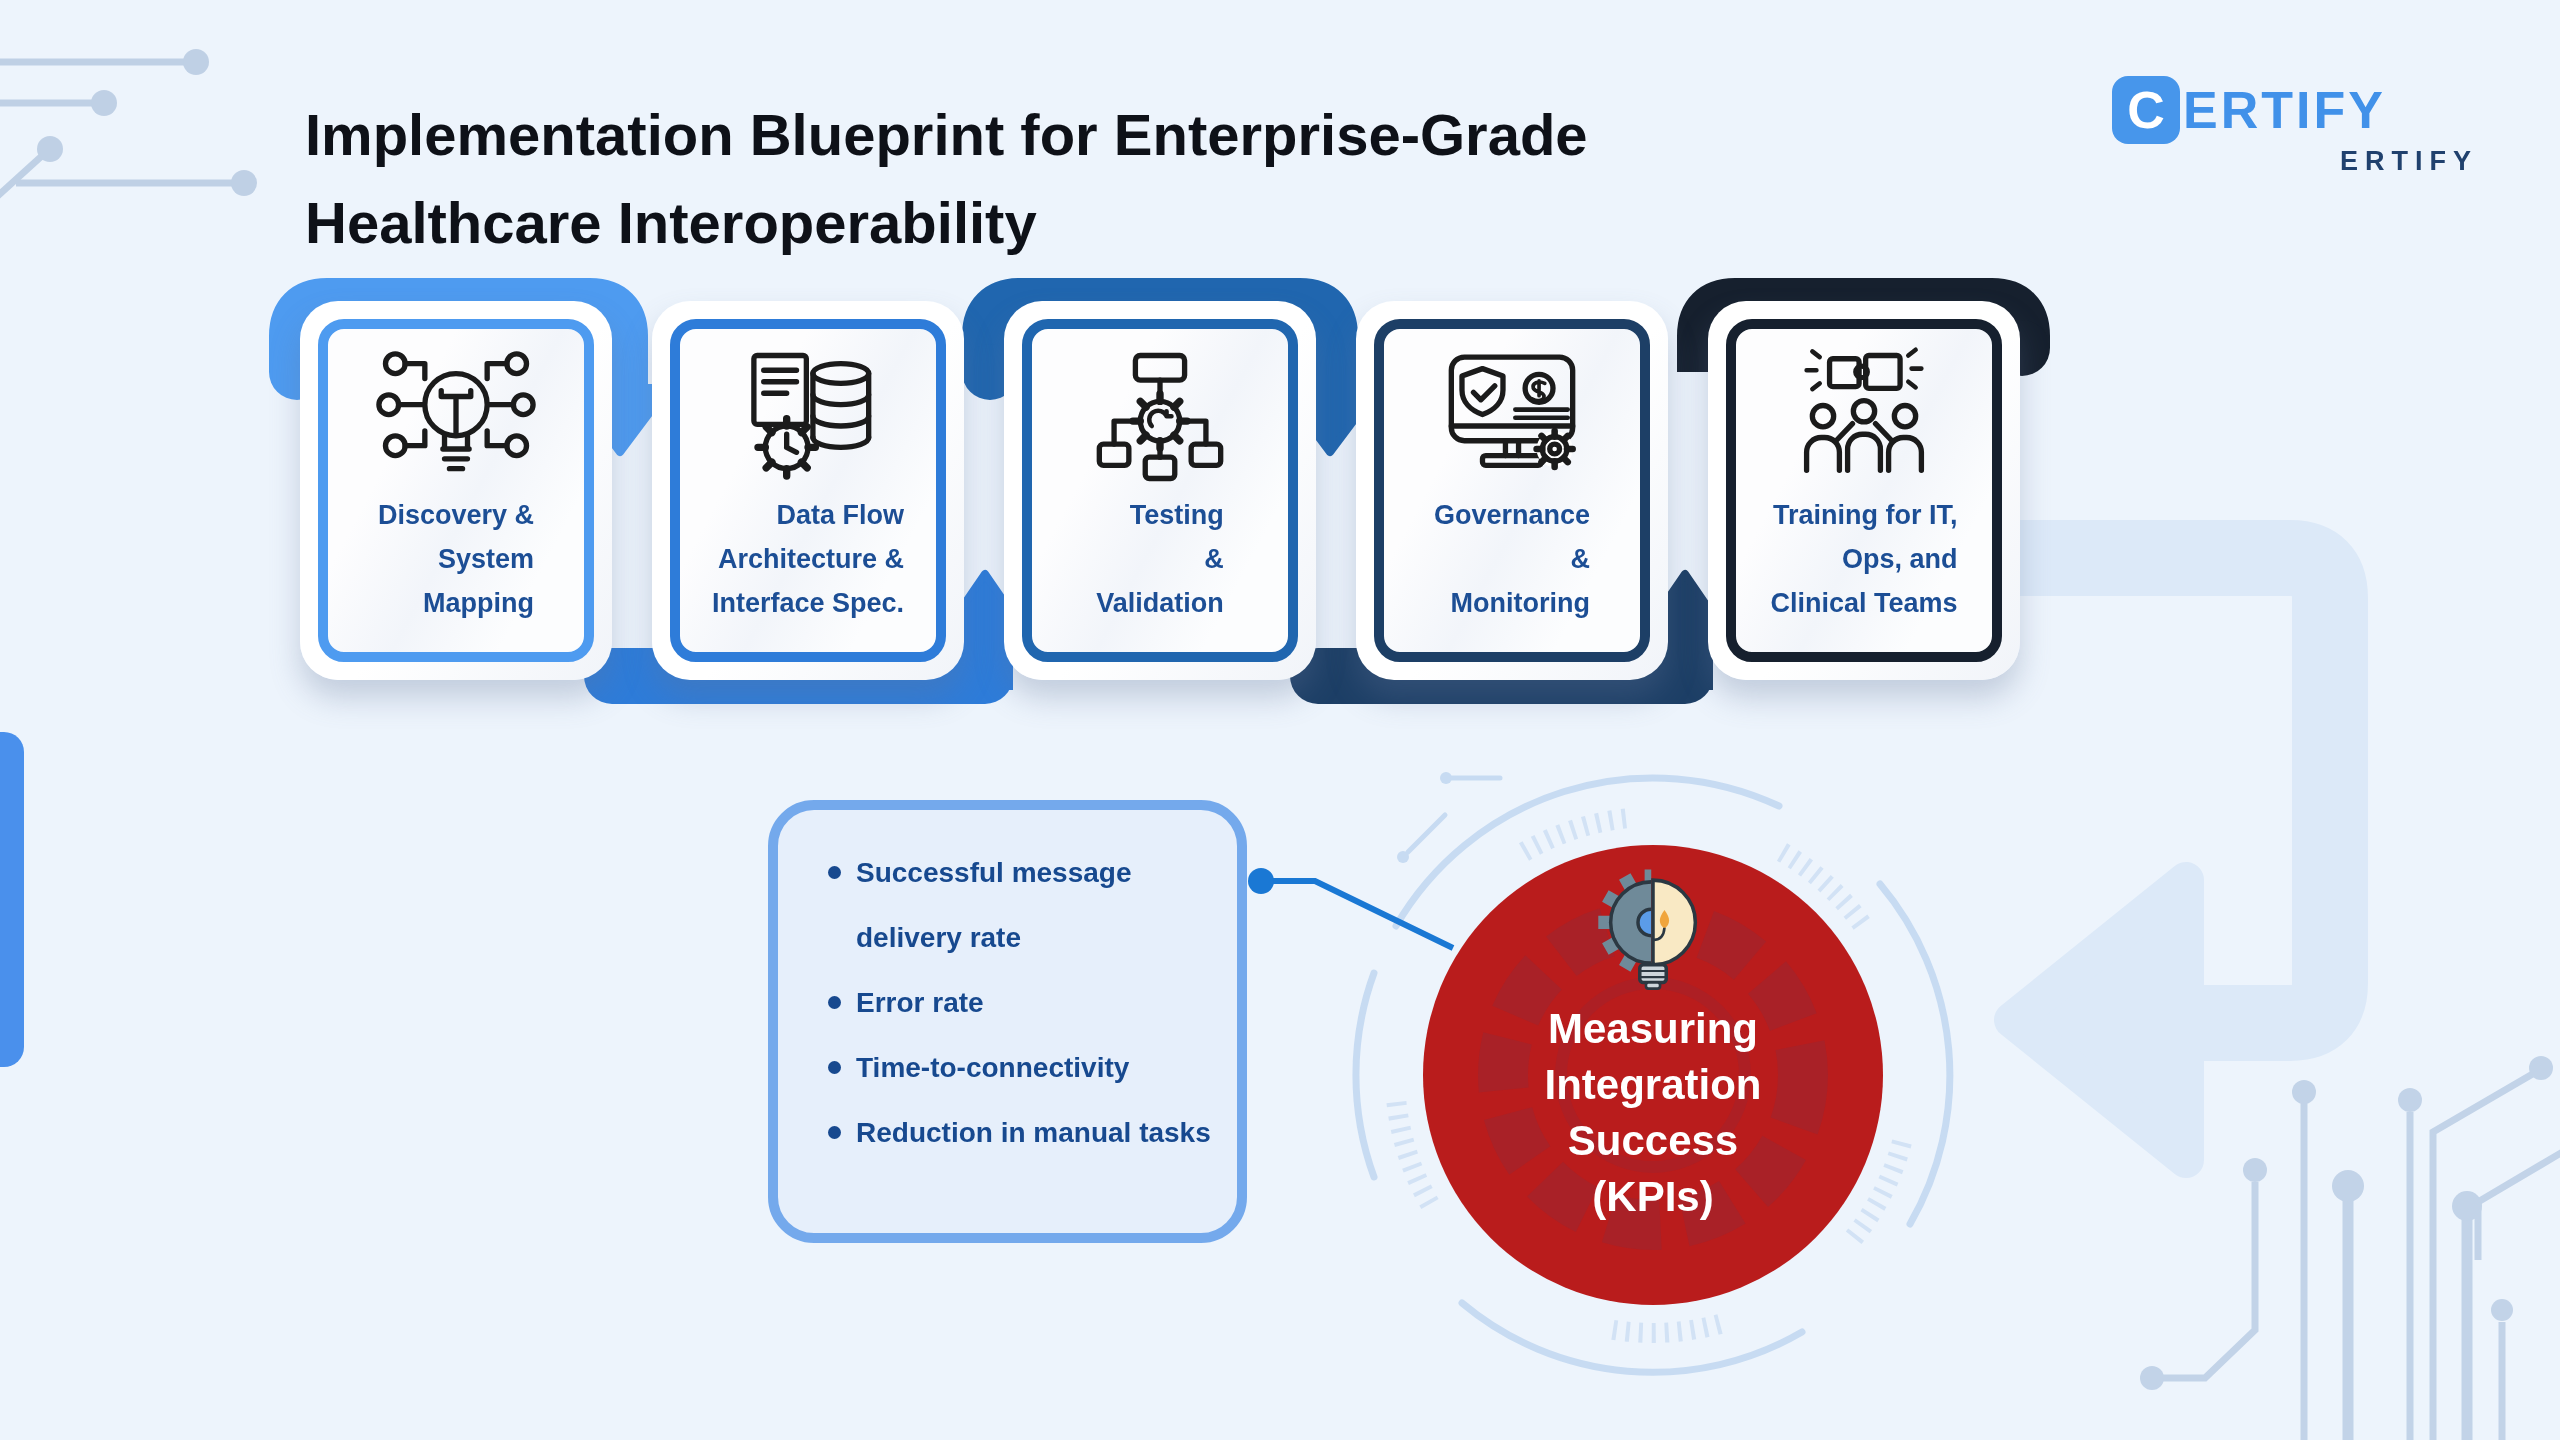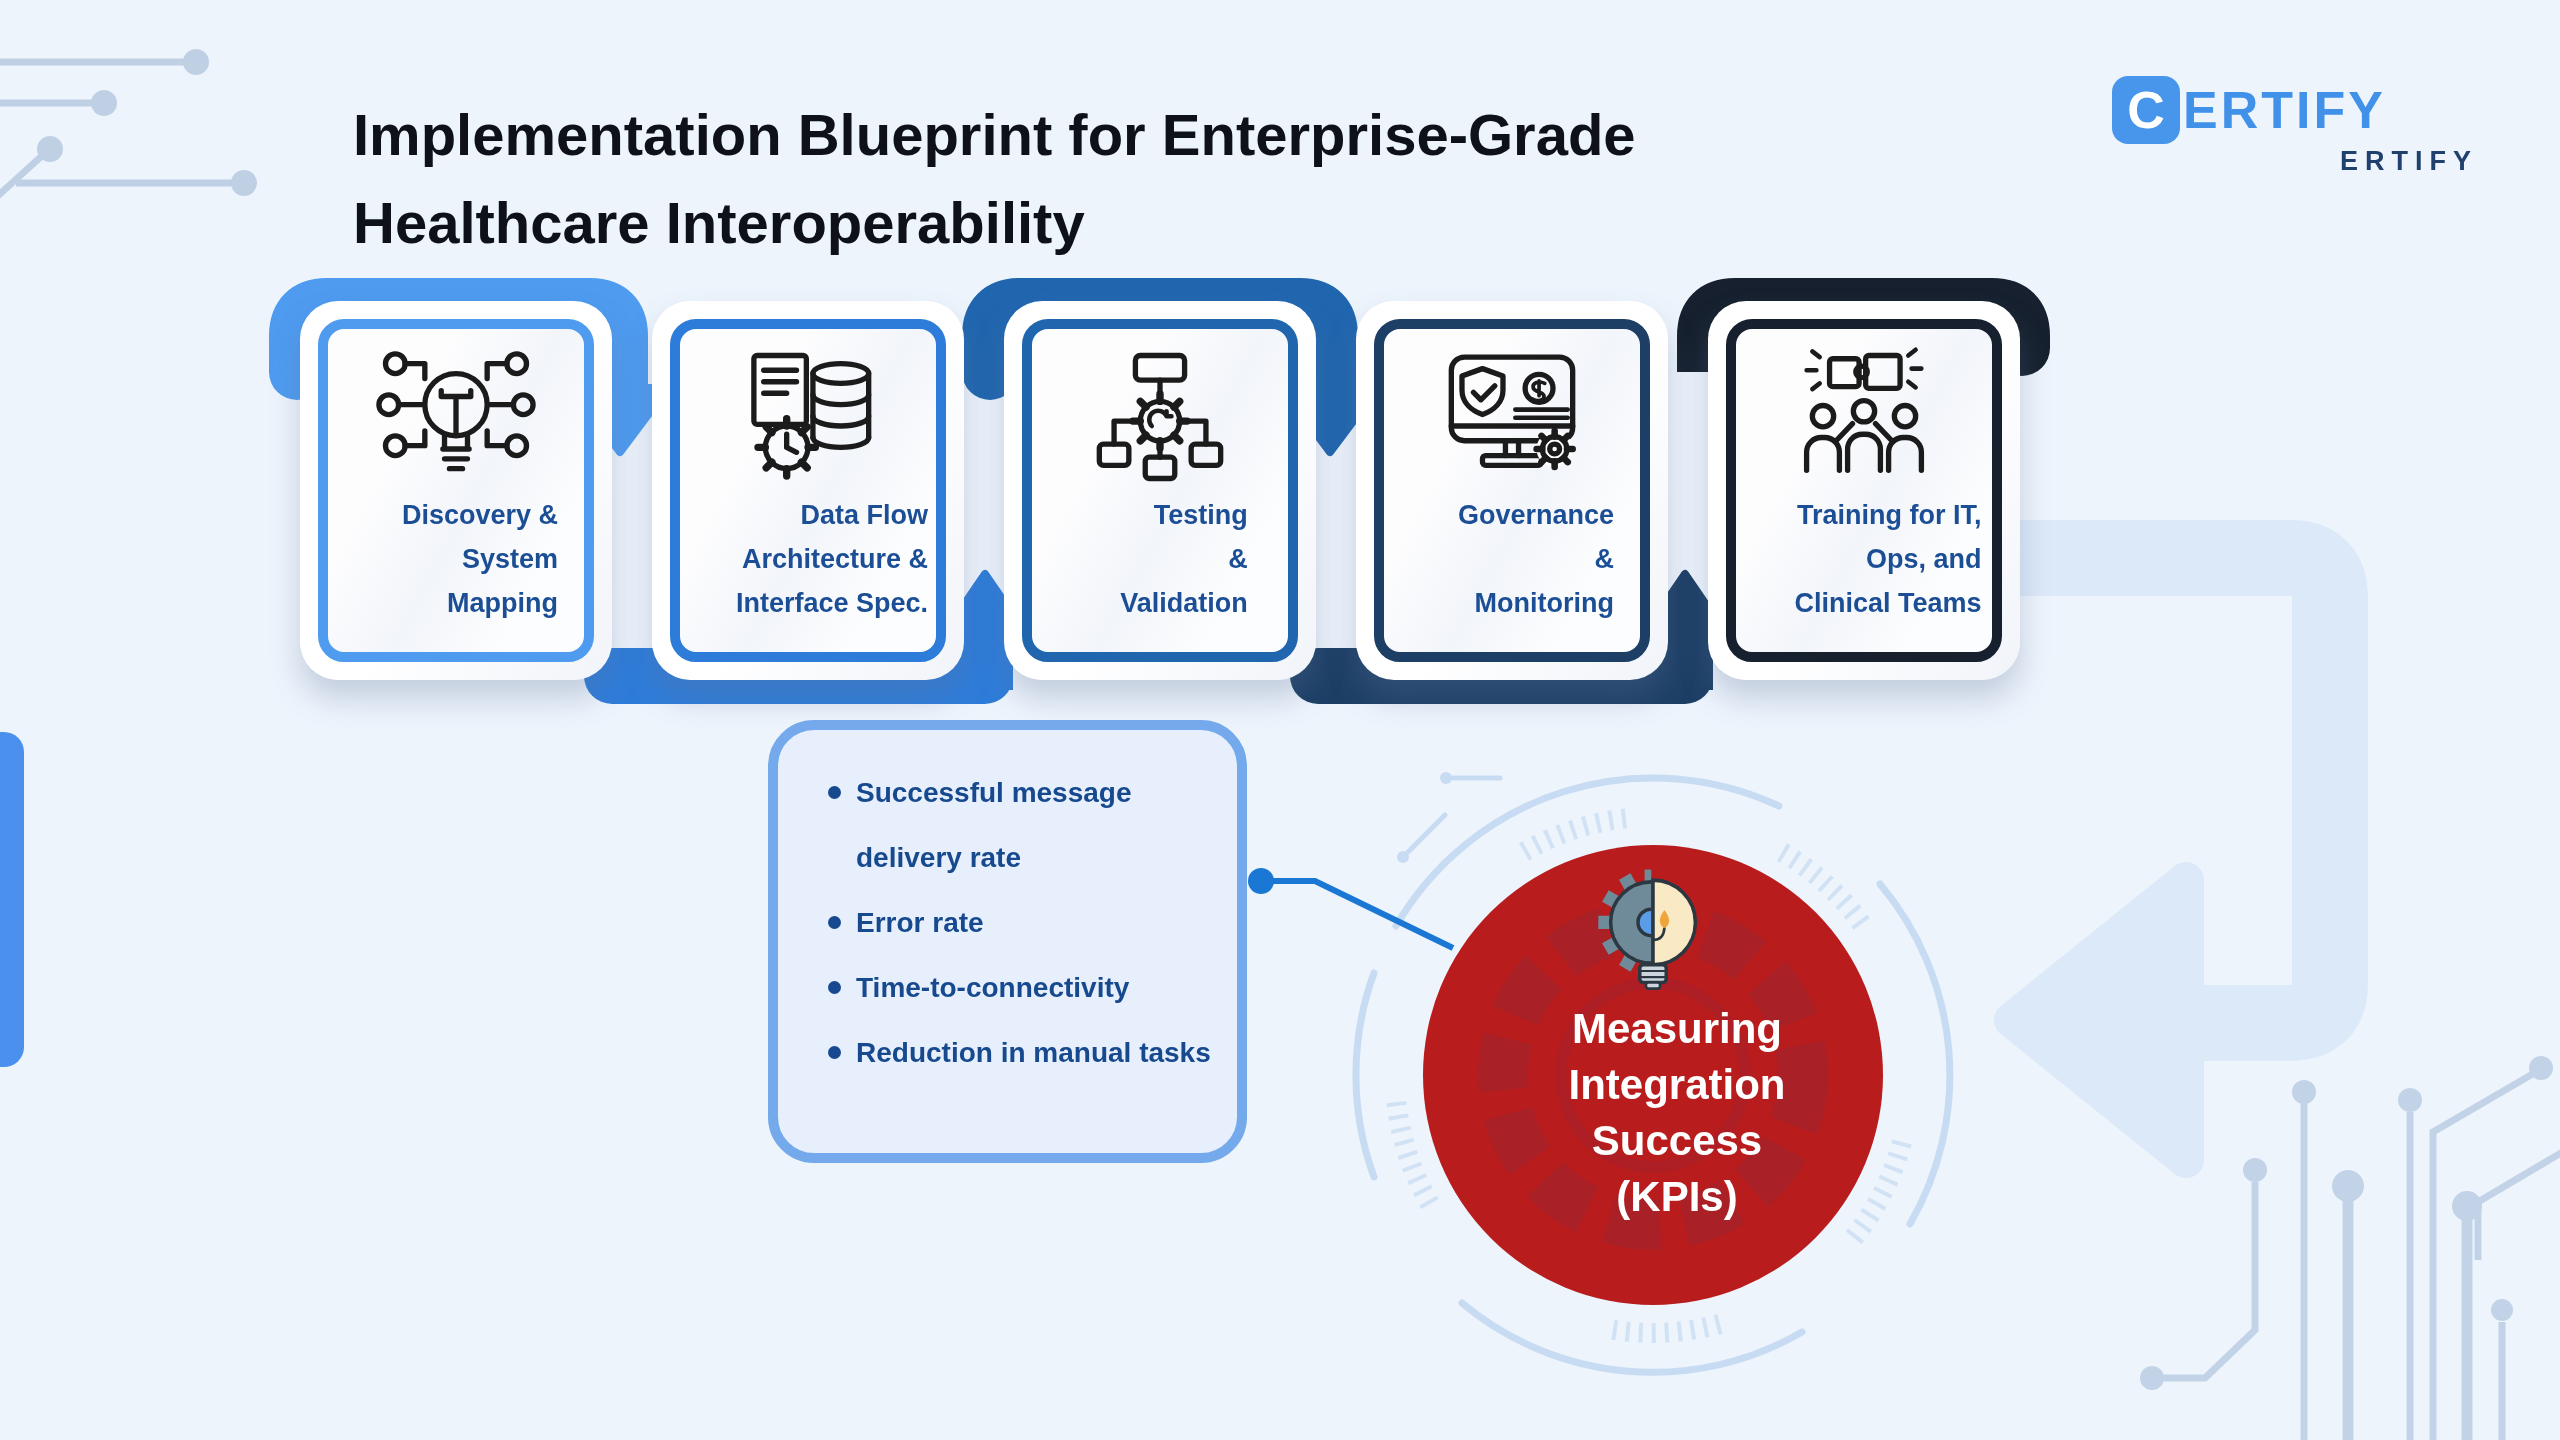--- a/index.html
+++ b/index.html
@@ -1,19 +1,19 @@
 <!DOCTYPE html>
 <html><head>
 <meta charset="utf-8">
 <style>
   html,body{margin:0;padding:0;background:#EDF4FC;}
   body{min-width:2560px;font-family:"Liberation Sans",sans-serif;}
   #canvas{position:relative;width:2560px;height:1440px;background:#EDF4FC;overflow:hidden;}
   svg{display:block;}
-  .multiline{white-space:pre-line;margin-left:48px;}
+  .multiline{white-space:pre-line;}
 
   
   #bg-layer{position:absolute;left:0;top:0;width:2560px;height:1440px;}
 
   
   #page-title{position:absolute;left:305px;top:52px;width:1560px;
     font-size:58px;line-height:88px;font-weight:bold;color:#0E1118;letter-spacing:0;}
 
   
   #logo{position:absolute;left:2112px;top:76px;width:366px;}
@@ -31,21 +31,21 @@
     padding:18px;box-sizing:border-box;}
   .card-inner{width:100%;height:100%;box-sizing:border-box;
     border:10px solid var(--accent);border-radius:26px;
     background:linear-gradient(118deg,#FDFDFE 30%,#F2F5FA 55%,#FCFDFE 80%);
     display:flex;flex-direction:column;align-items:center;overflow:hidden;}
   .card-icon{margin-top:14px;width:164px;height:148px;flex:none;}
   .card-label{font-weight:bold;font-size:27px;line-height:44px;color:#1C4E95;
     text-align:right;margin-top:2px;}
 
   
-  #kpi-box{position:absolute;left:768px;top:720px;width:479px;height:443px;box-sizing:border-box;
+  #kpi-box{position:absolute;left:768px;top:800px;width:479px;height:443px;box-sizing:border-box;
     border:10px solid #74A9EC;border-radius:46px;background:#E6EFFB;
     padding:30px 8px 0 46px;}
   #kpi-box ul{list-style:none;margin:0;padding:0;}
   #kpi-box li{position:relative;padding-left:32px;font-size:28px;font-weight:bold;
     color:#17498F;line-height:65px;}
   #kpi-box li::before{content:"";position:absolute;left:4px;top:26px;width:13px;height:13px;
     border-radius:50%;background:#17498F;}
 
   
   #kpi-circle{position:absolute;left:1423px;top:845px;width:460px;height:460px;border-radius:50%;

